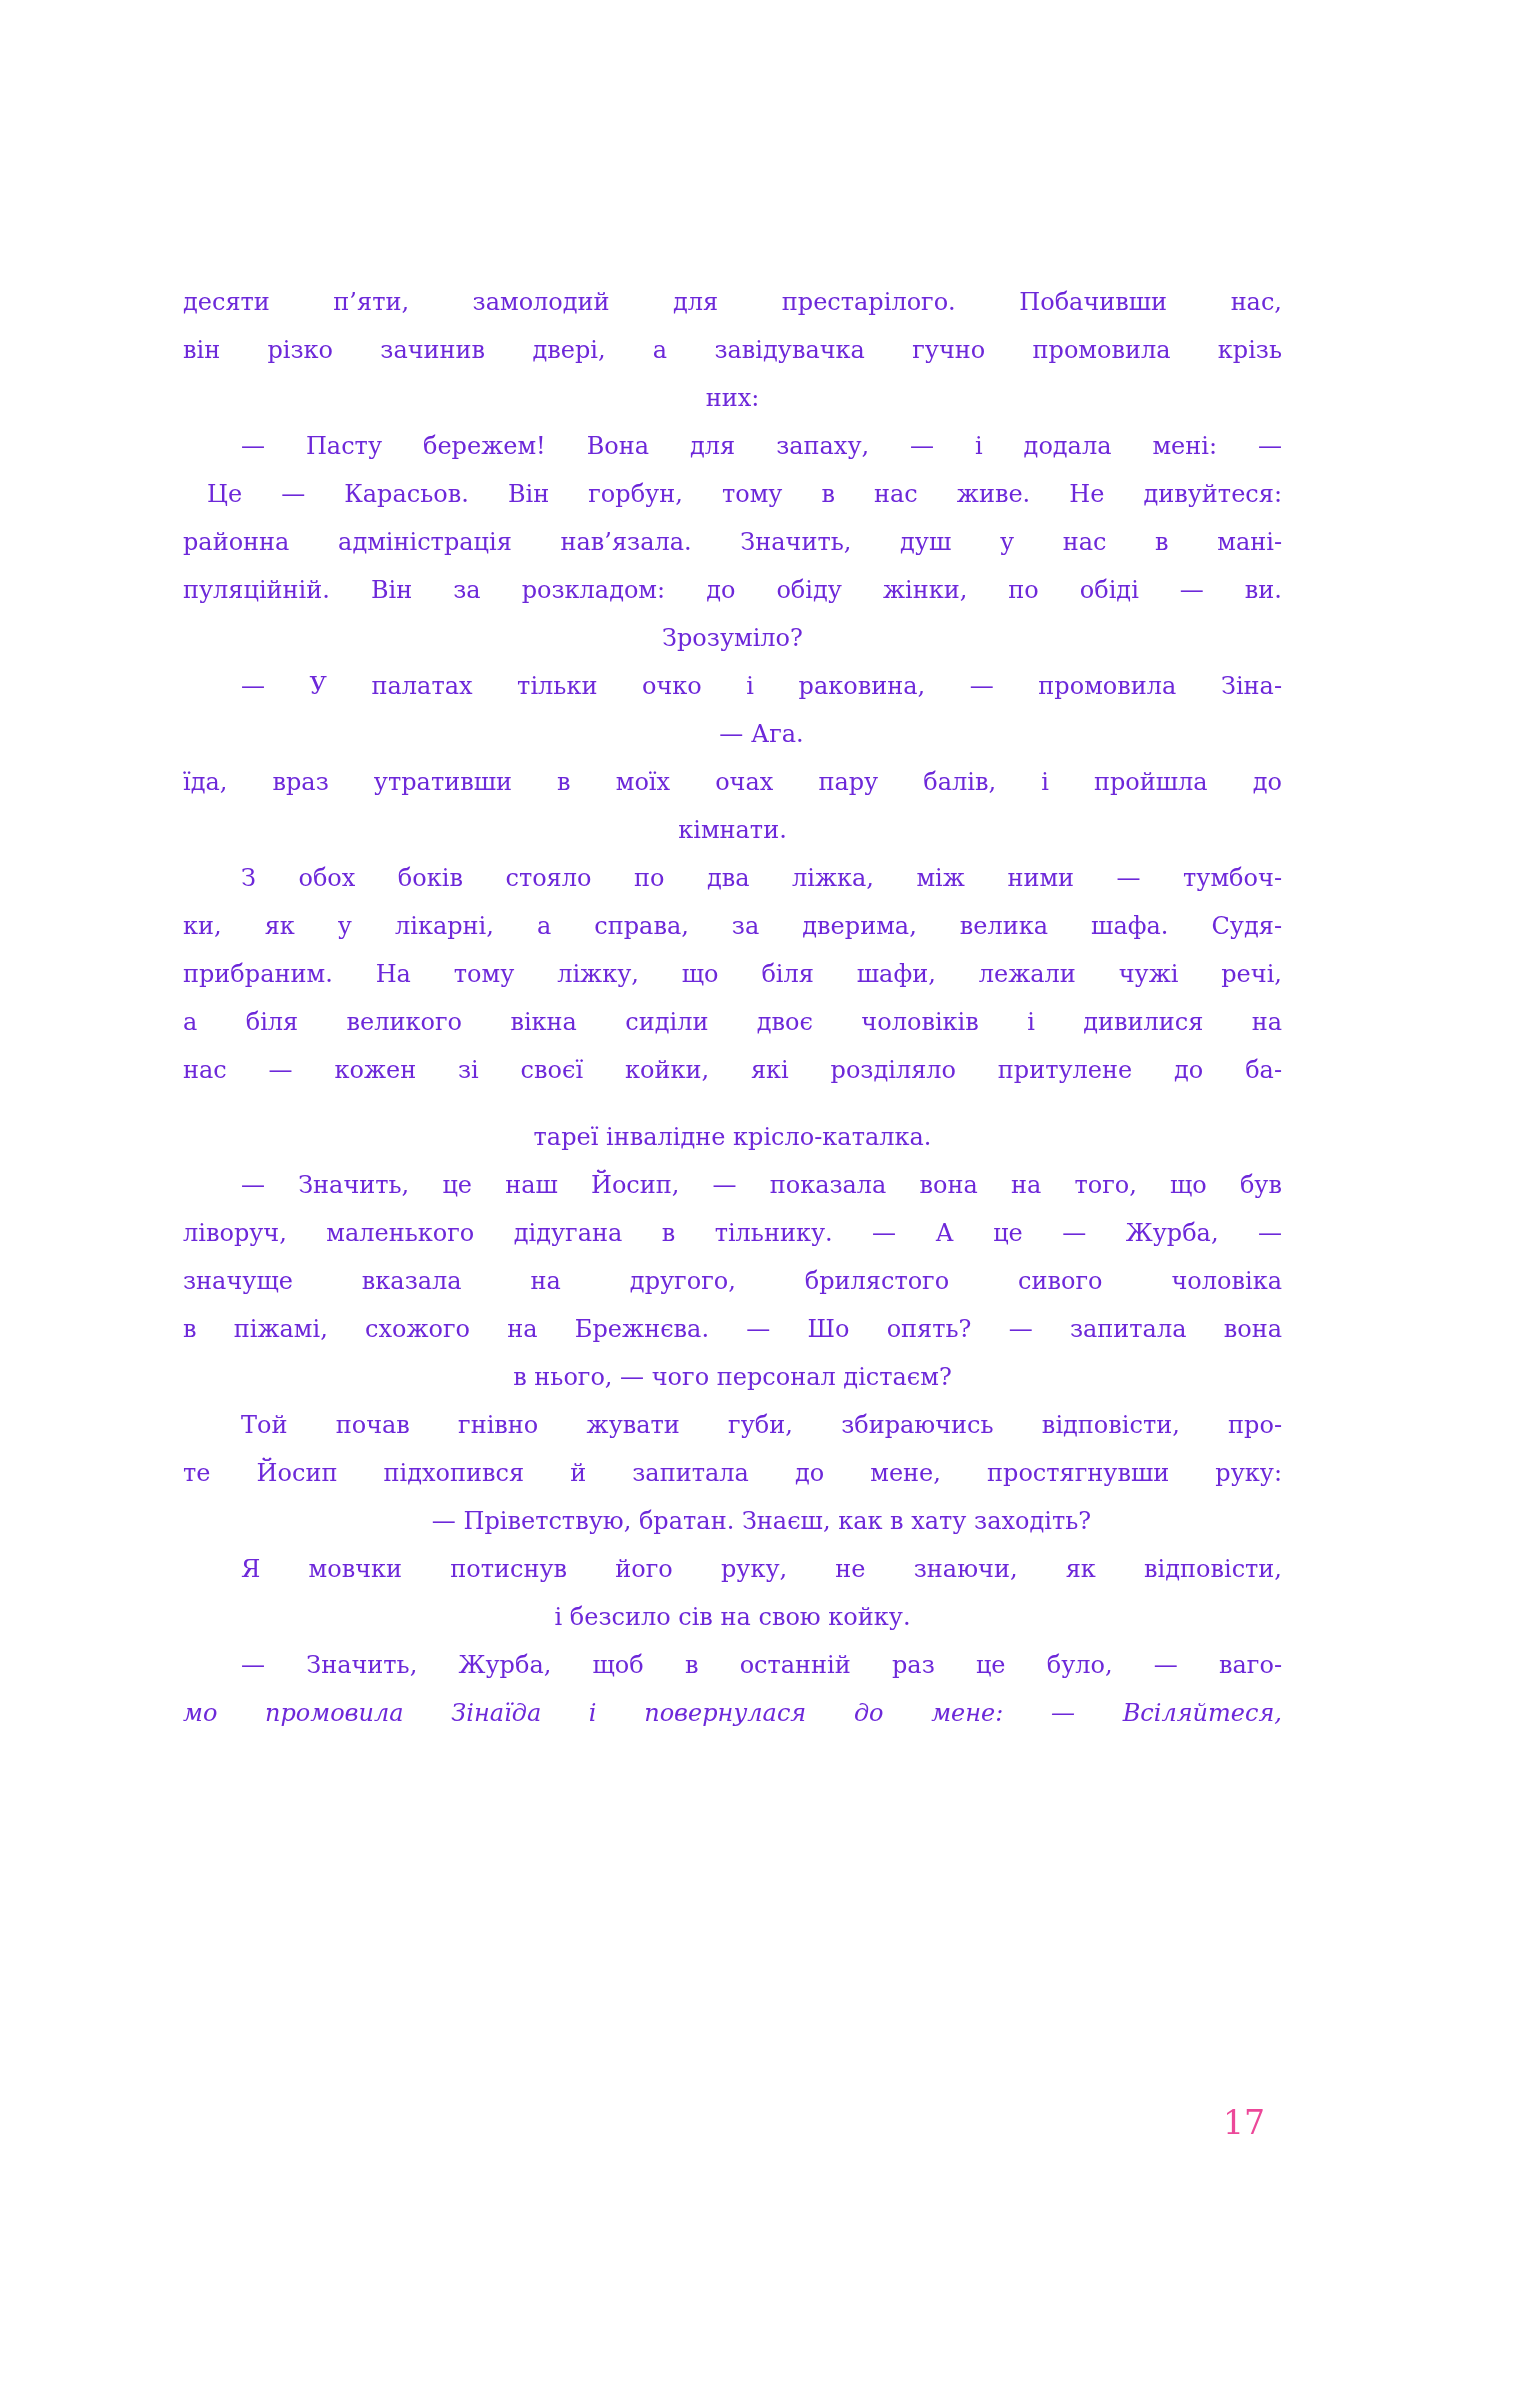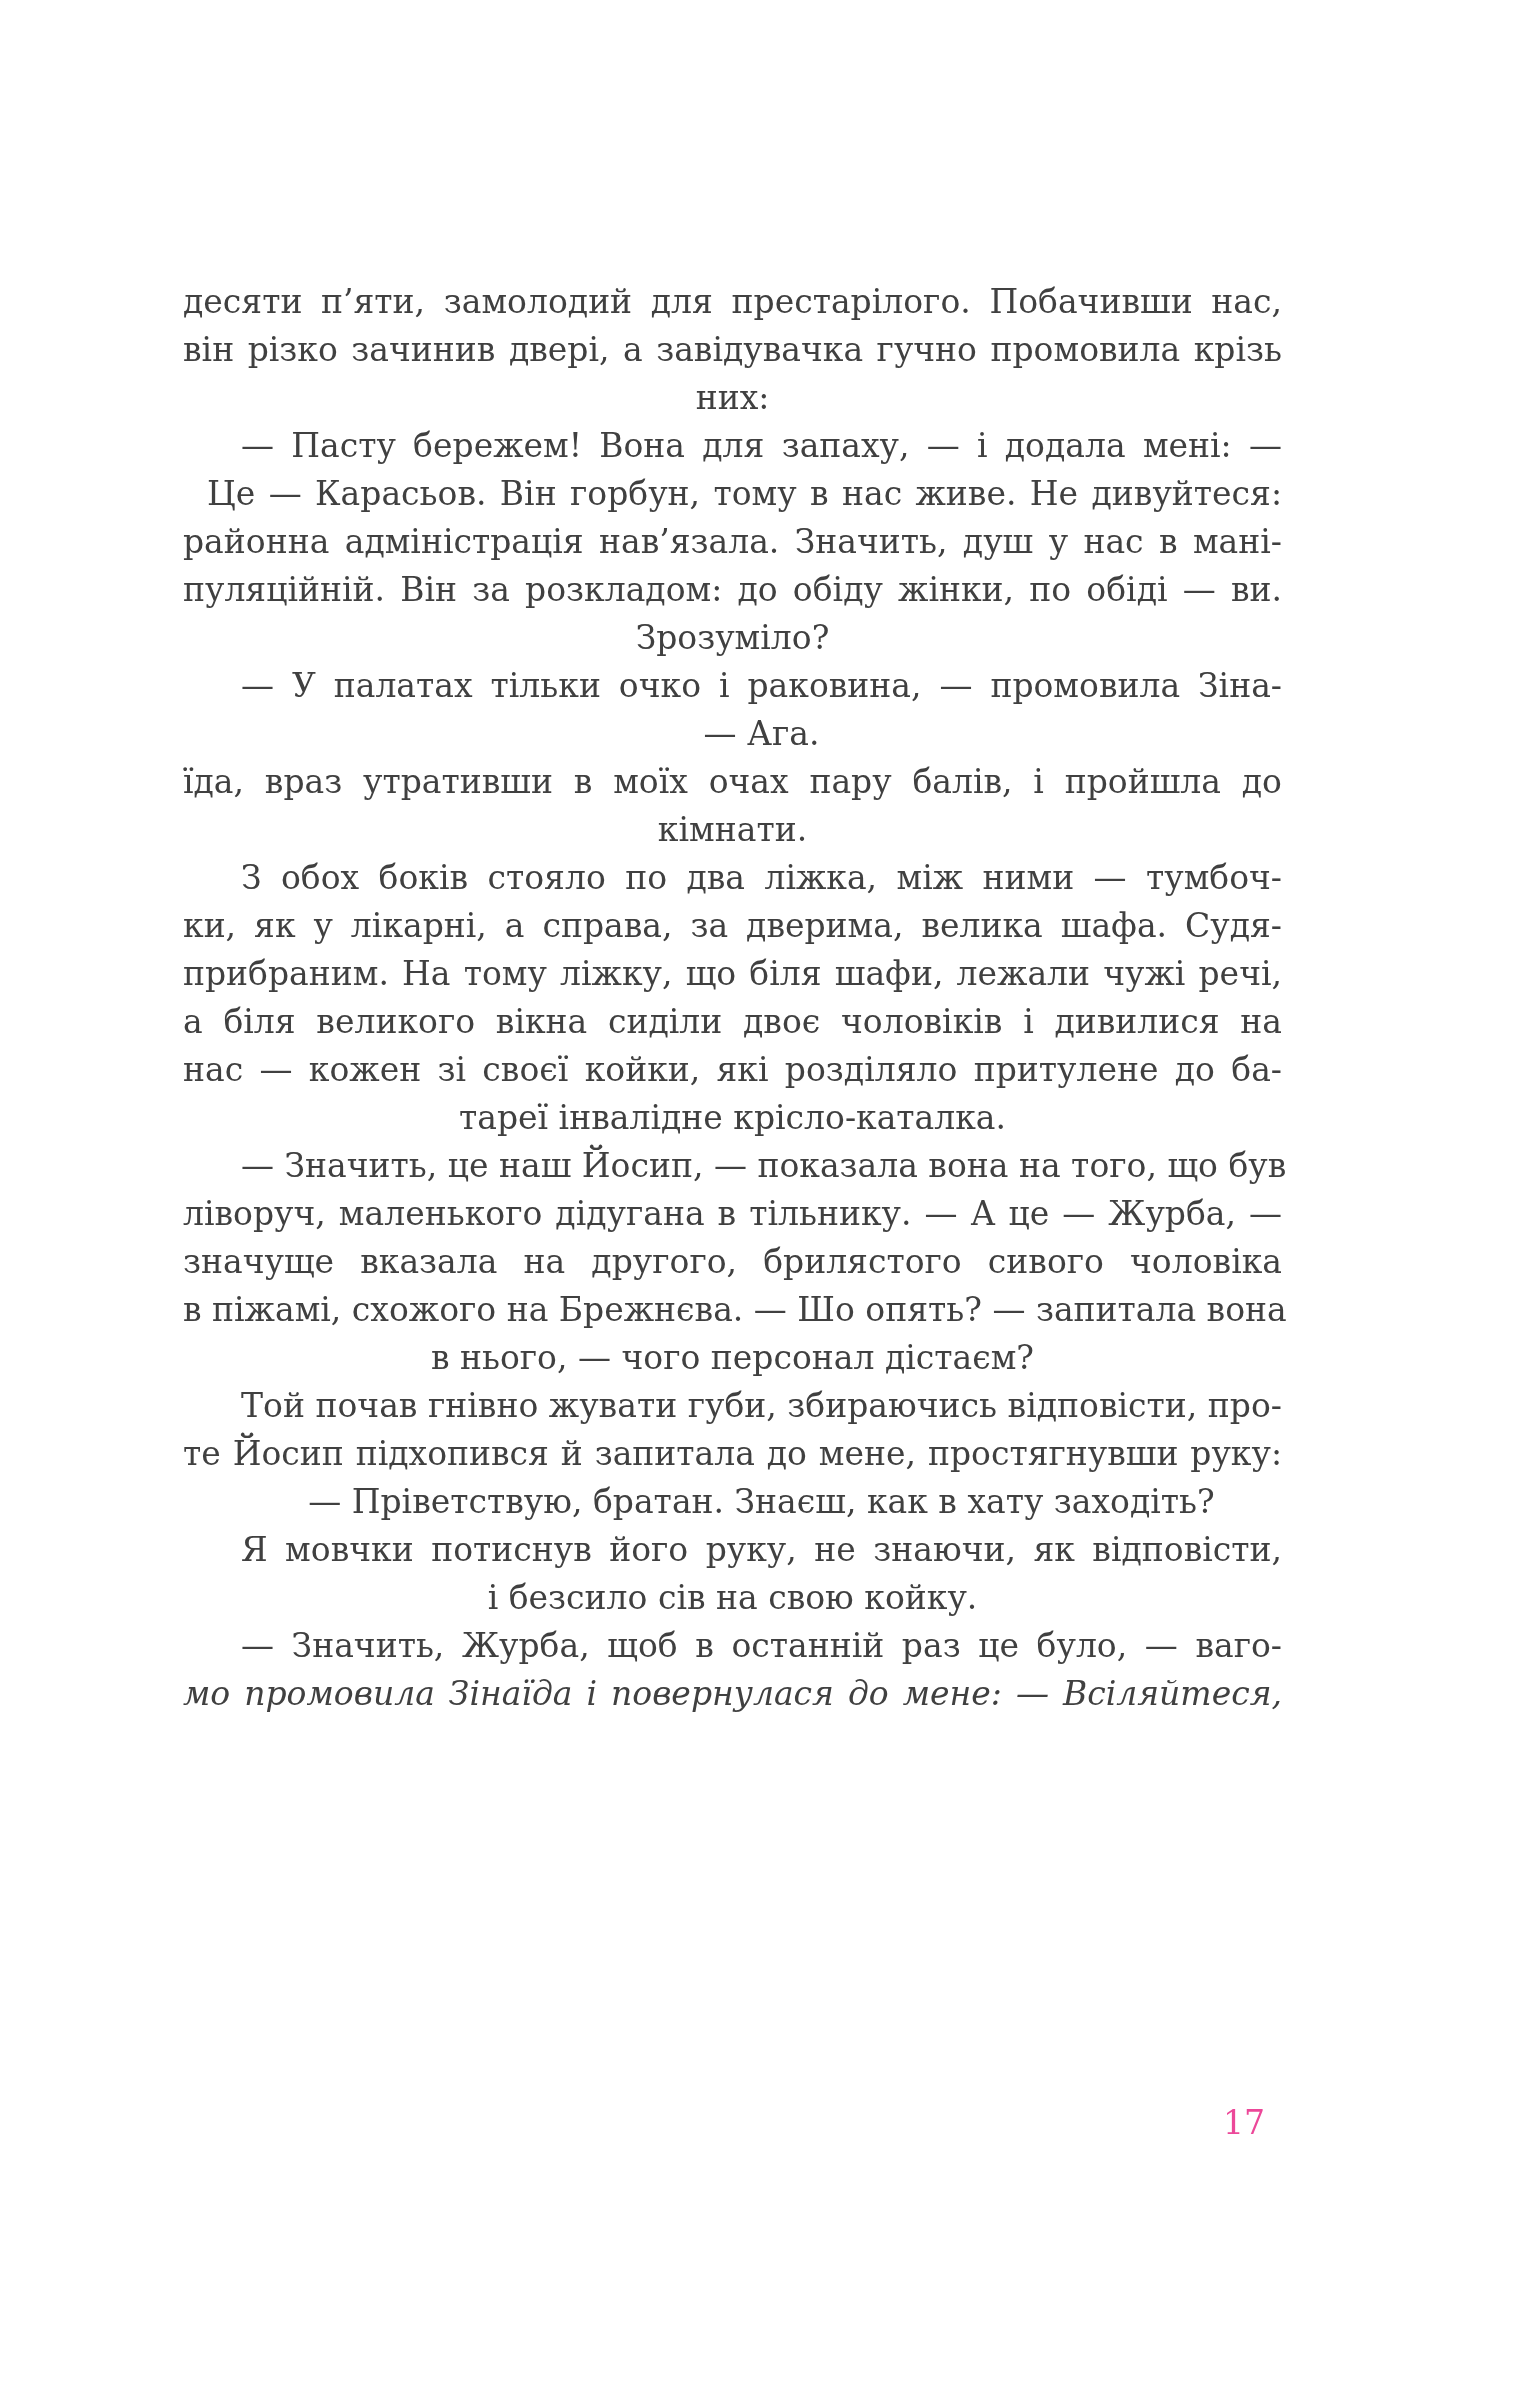--- a/index.html
+++ b/index.html
@@ -1,21 +1,21 @@
 <!DOCTYPE html>
 <html style="font-size:12.8px"><head>
 <meta charset="utf-8">
 <style>
   html, body { margin: 0; padding: 0; background: #ffffff; }
   body { width: 1536px; height: 2389px; position: relative; overflow: hidden; }
   .page { position: absolute; left: 0; top: 0; width: 1536px; height: 2389px; background: #ffffff; }
   .text-block {
     position: absolute; left: 183px; top: 278px; width: 1099px;
     font-family: "DejaVu Serif", "Liberation Serif", serif;
-    font-size: 33px; line-height: 48px; color: #404040;
+    font-size: 24px; line-height: 48px; color: #6d28d9;
   }
   .line { display: block; height: 48px; white-space: nowrap; overflow: visible; }
   .line.full { text-align: justify; text-align-last: justify; }
   .line.last { text-align: center; }
   .line.indent { padding-left: 58px; }
   .page-number {
     position: absolute; left: 1184px; top: 2103px; width: 56px; text-align: center;
     font-family: "DejaVu Serif", "Liberation Serif", serif;
     font-size: 33px; color: #ec4899; margin-left: 32px;
   }
@@ -35,21 +35,21 @@
     <span class="line last" style="white-space: nowrap;">Зрозуміло?</span>
     <span class="line full indent" style="white-space: nowrap;">— У палатах тільки очко і раковина, — промовила Зіна-</span>
     <span class="line last indent" style="white-space: nowrap;">— Ага.</span>
     <span class="line full" style="white-space: nowrap;">їда, враз утративши в моїх очах пару балів, і пройшла до</span>
     <span class="line last" style="white-space: nowrap;">кімнати.</span>
     <span class="line full indent" style="white-space: nowrap;">З обох боків стояло по два ліжка, між ними — тумбоч-</span>
     <span class="line full" style="white-space: nowrap;">ки, як у лікарні, а справа, за дверима, велика шафа. Судя-</span>
     <span class="line full" style="white-space: nowrap;">прибраним. На тому ліжку, що біля шафи, лежали чужі речі,</span>
     <span class="line full" style="white-space: nowrap;">а біля великого вікна сиділи двоє чоловіків і дивилися на</span>
     <span class="line full" style="white-space: nowrap;">нас — кожен зі своєї койки, які розділяло притулене до ба-</span>
-    <span class="line last" style="white-space: nowrap;">тареї інвалідне крісло-каталка.</span>
+    <span class="line last" style="white-space: nowrap; margin-top: 19px;">тареї інвалідне крісло-каталка.</span>
     <span class="line full indent" style="white-space: nowrap;">— Значить, це наш Йосип, — показала вона на того, що був</span>
     <span class="line full" style="white-space: nowrap;">ліворуч, маленького дідугана в тільнику. — А це — Журба, —</span>
     <span class="line full" style="white-space: nowrap;">значуще вказала на другого, брилястого сивого чоловіка</span>
     <span class="line full" style="white-space: nowrap;">в піжамі, схожого на Брежнєва. — Шо опять? — запитала вона</span>
     <span class="line last" style="white-space: nowrap;">в нього, — чого персонал дістаєм?</span>
     <span class="line full indent" style="white-space: nowrap;">Той почав гнівно жувати губи, збираючись відповісти, про-</span>
     <span class="line full" style="white-space: nowrap;">те Йосип підхопився й запитала до мене, простягнувши руку:</span>
     <span class="line last indent" style="white-space: nowrap;">— Пріветствую, братан. Знаєш, как в хату заходіть?</span>
     <span class="line full indent" style="white-space: nowrap;">Я мовчки потиснув його руку, не знаючи, як відповісти,</span>
     <span class="line last" style="white-space: nowrap;">і безсило сів на свою койку.</span>

